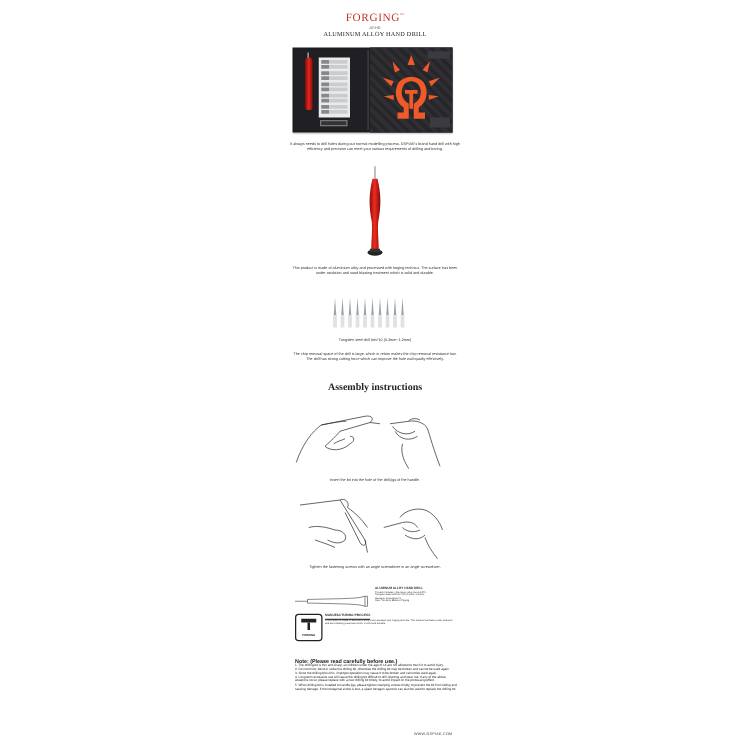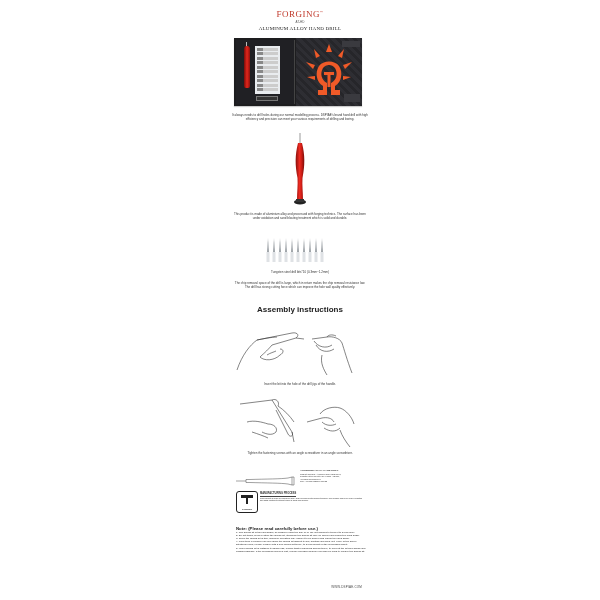--- a/index.html
+++ b/index.html
@@ -20,21 +20,21 @@
     .box-right { position: absolute; left: 62px; top: 0; width: 66px; height: 68px; background: #2a2a2e; overflow: hidden; }
     .box-right .texture { position: absolute; inset: 0; background: repeating-linear-gradient(45deg, #2e2e33 0 3px, #26262a 3px 6px); }
     .omega { position: absolute; left: 10px; top: 6px; width: 46px; height: 58px; }
     .box-righttext { position: absolute; right: 2px; top: 3px; width: 18px; height: 6px; background: #3a3a3f; }
     .box-righttext2 { position: absolute; right: 2px; bottom: 4px; width: 16px; height: 8px; background: #3a3a3f; }
 
     .para { position: absolute; left: 0; width: 136px; text-align: center; font-size: 3px; line-height: 4.4px; color: #333; }
     .drill { position: absolute; left: 0; width: 136px; height: 80px; }
     .bits { position: absolute; left: 28px; width: 80px; height: 28px; }
     .caption { position: absolute; left: 0; width: 136px; text-align: center; font-size: 3px; color: #333; }
-    .h2 { position: absolute; top: 305px; left: 0; width: 136px; text-align: center; font-size: 8px; font-weight: bold; color: #222; }
+    .h2 { position: absolute; top: 305px; left: 0; width: 136px; text-align: center; font-size: 8px; font-weight: bold; color: #222; font-family: Liberation Serif, serif; }
     .illus { position: absolute; left: 0; width: 136px; }
 
     .spec { position: absolute; top: 470px; left: 0; width: 136px; height: 20px; }
     .spec-text { position: absolute; left: 68px; top: 0; width: 66px; font-size: 2px; line-height: 2.6px; color: #333; }
     .spec-title { font-weight: bold; font-size: 2.5px; }
     .forge { position: absolute; top: 491px; left: 4px; width: 20px; height: 20px; border: 1.2px solid #222; border-radius: 3px; }
     .forge-label { position: absolute; left: 1px; bottom: 2px; width: 18px; text-align: center; font-size: 2.2px; font-weight: bold; color: #222; }
     .mfg { position: absolute; top: 492px; left: 28px; width: 106px; font-size: 2px; line-height: 2.6px; color: #333; }
     .mfg-title { font-weight: bold; font-size: 2.6px; border-bottom: 0.5px solid #444; display: inline-block; }
 

